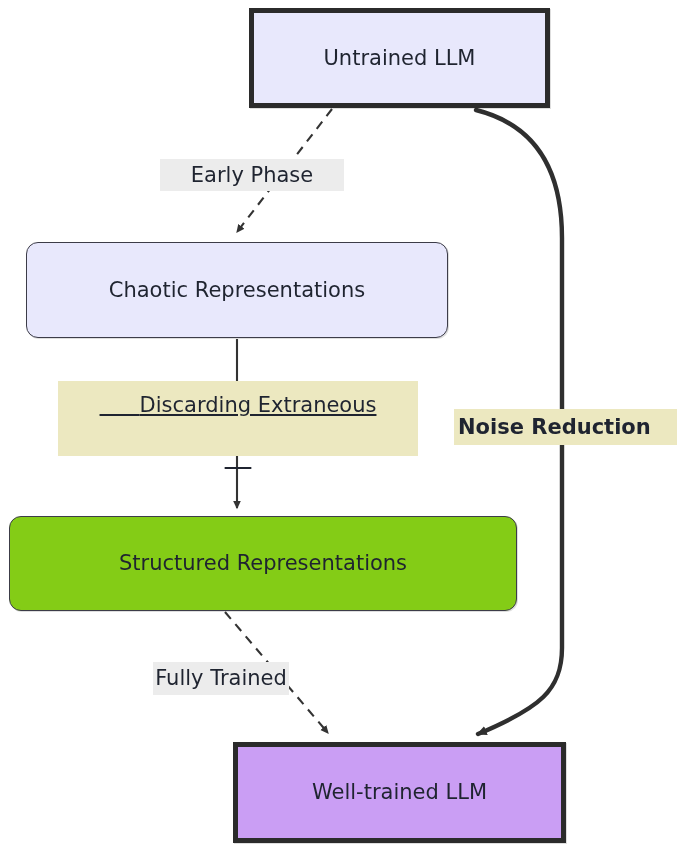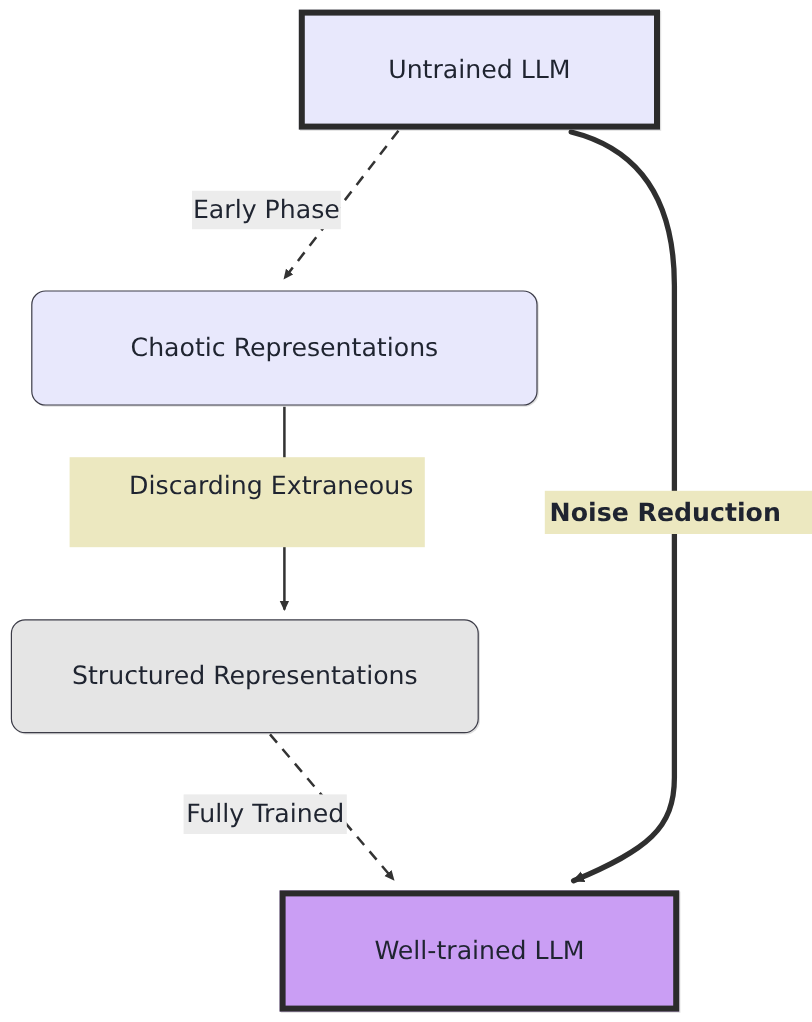--- a/index.html
+++ b/index.html
@@ -69,23 +69,23 @@
   #node-chaotic {
     left: 26px;
     top: 242px;
     width: 422px;
     height: 96px;
     background: #e8e8fc;
   }
   #node-structured {
     left: 9px;
     top: 516px;
-    width: 390px;
+    width: 508px;
     height: 95px;
-    background: #e5e5e5;
+    background: #84cc16;
   }
   #node-welltrained {
     left: 233px;
     top: 742px;
     width: 333px;
     height: 101px;
     background: #ca9ef4;
   }
 
   
@@ -107,28 +107,29 @@
   .label-accent {
     background: #ece8c0;
   }
   .label-bold {
     font-weight: bold;
   }
 
   #label-early-phase {
     left: 160px;
     top: 159px;
-    width: 124px;
+    width: 184px;
     height: 32px;
   }
   #label-discarding {
     left: 58px;
     top: 381px;
-    width: 296px;
+    width: 360px;
     height: 75px;
+    text-decoration: underline;
   }
   #label-noise {
     left: 454px;
     top: 409px;
     width: 227px;
     height: 36px;
     justify-content: flex-start;
     padding-left: 4px;
   }
   #label-fully-trained {

